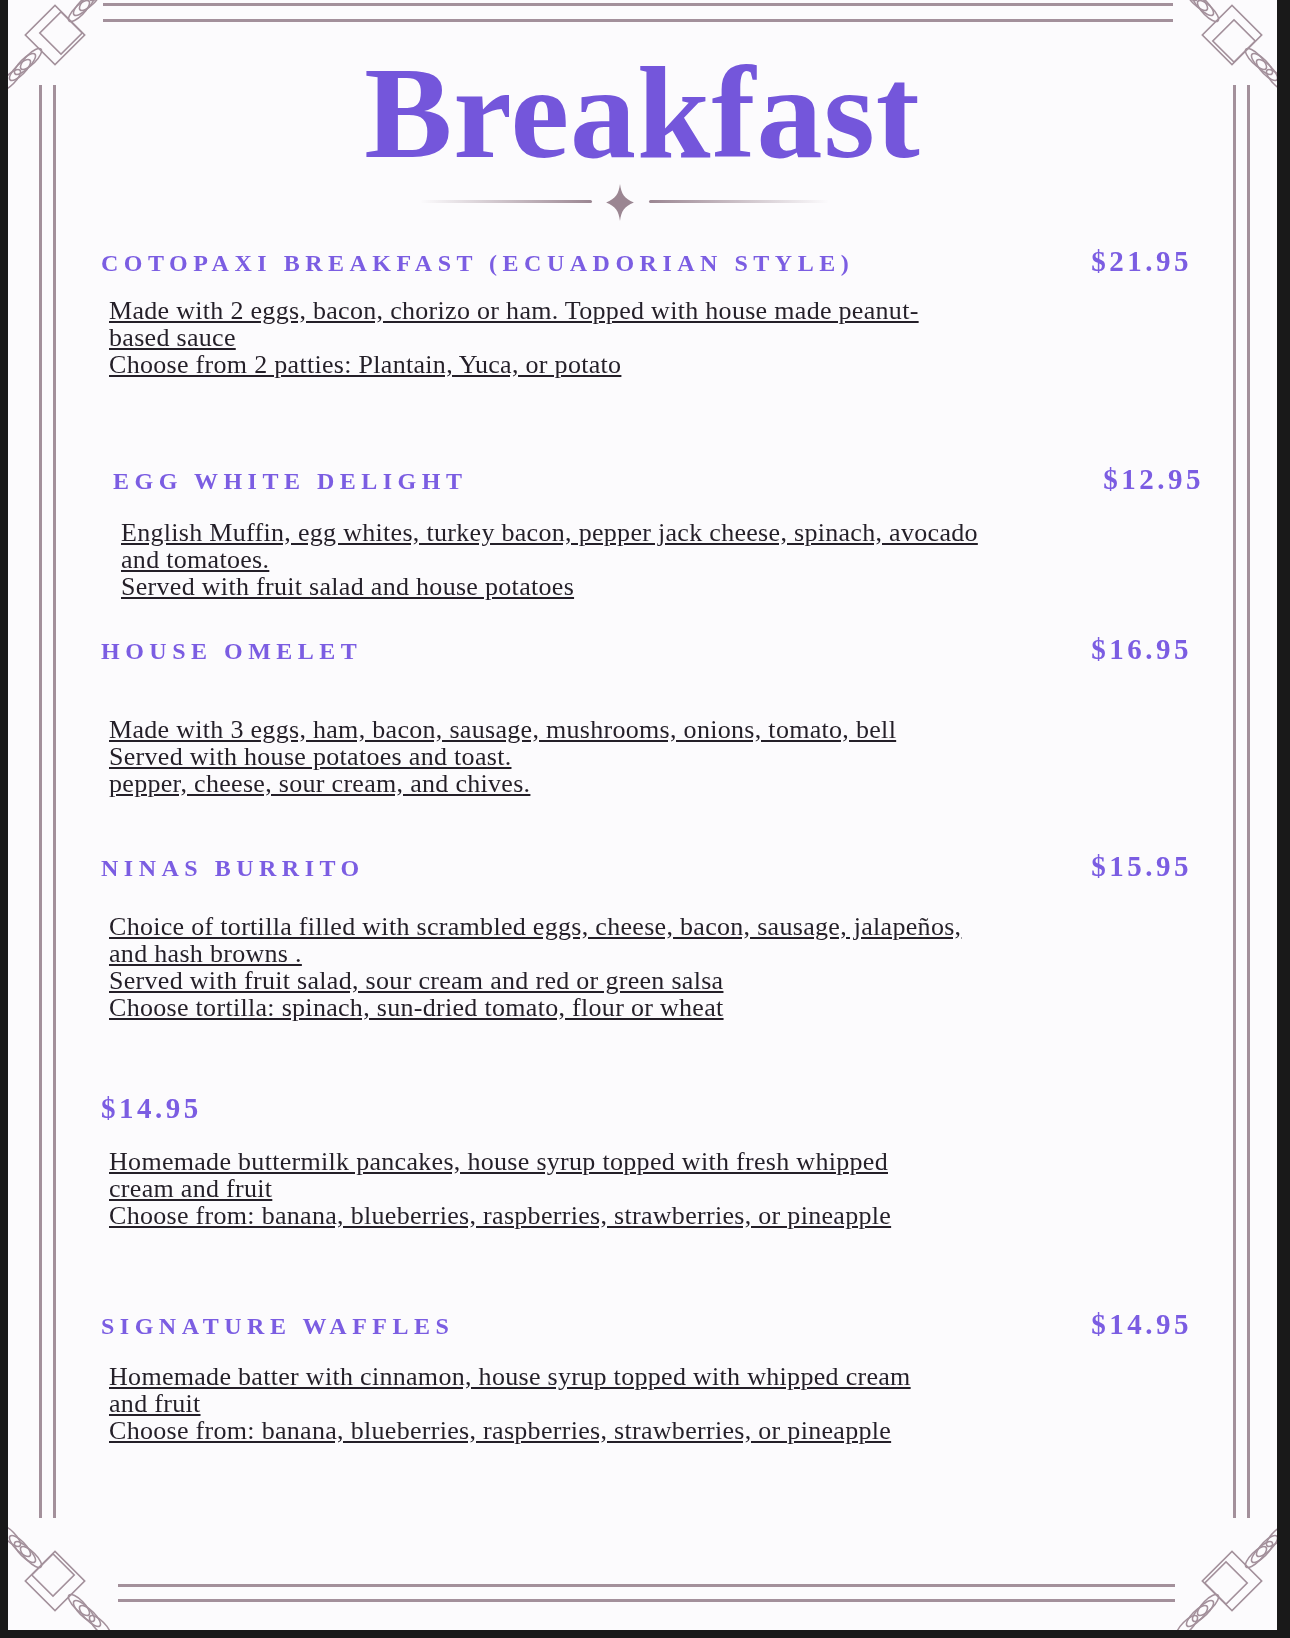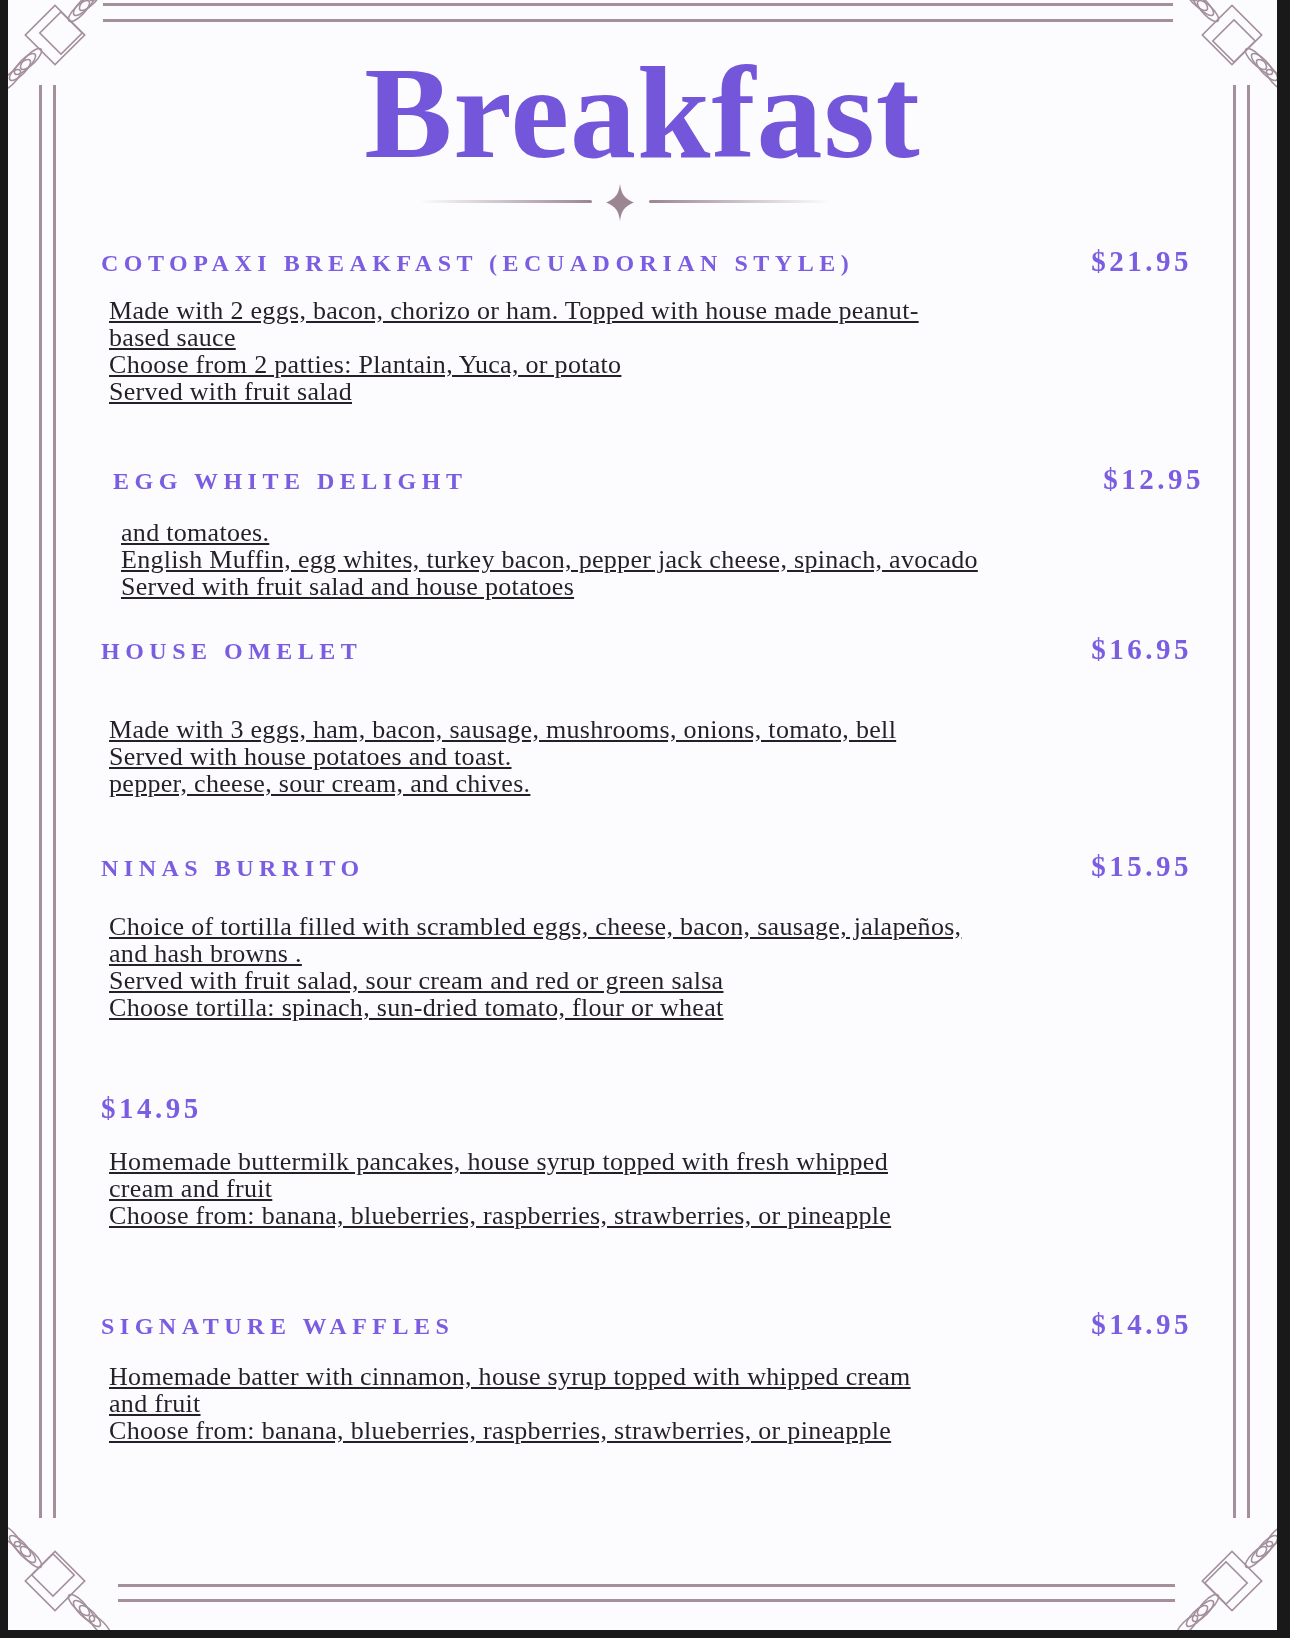--- a/index.html
+++ b/index.html
@@ -114,32 +114,31 @@
     <div id="items">
       <section class="item" style="top: 247px;">
         <div class="row">
           <h2 class="name">COTOPAXI BREAKFAST (ECUADORIAN STYLE)</h2>
           <div class="price">$21.95</div>
         </div>
         <div class="desc" style="margin-top: 20px;">
             <div class="desc-line">Made with 2 eggs, bacon, chorizo or ham. Topped with house made peanut-</div>
             <div class="desc-line">based sauce</div>
             <div class="desc-line">Choose from 2 patties: Plantain, Yuca, or potato</div>
-            <div class="desc-line">Served with fruit salad</div>
           </div>
       </section>
 
       <section class="item" style="top: 465px; margin-left: 12px;">
         <div class="row">
           <h2 class="name">EGG WHITE DELIGHT</h2>
           <div class="price">$12.95</div>
         </div>
         <div class="desc" style="margin-top: 24px;">
+            <div class="desc-line">English Muffin, egg whites, turkey bacon, pepper jack cheese, spinach, avocado</div>
             <div class="desc-line">and tomatoes.</div>
-            <div class="desc-line">English Muffin, egg whites, turkey bacon, pepper jack cheese, spinach, avocado</div>
             <div class="desc-line">Served with fruit salad and house potatoes</div>
           </div>
       </section>
 
       <section class="item" style="top: 635px;">
         <div class="row">
           <h2 class="name">HOUSE OMELET</h2>
           <div class="price">$16.95</div>
         </div>
         <div class="desc" style="margin-top: 51px;">

